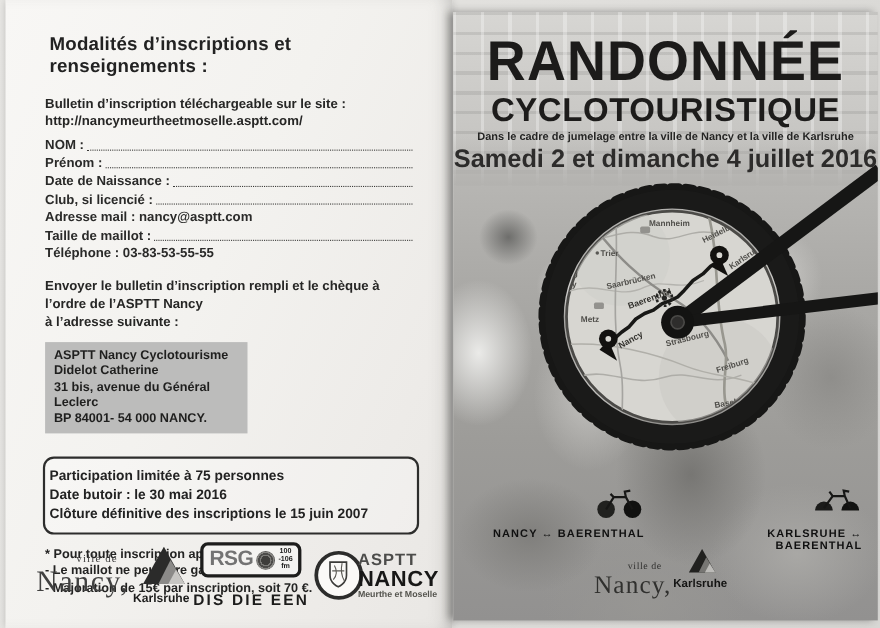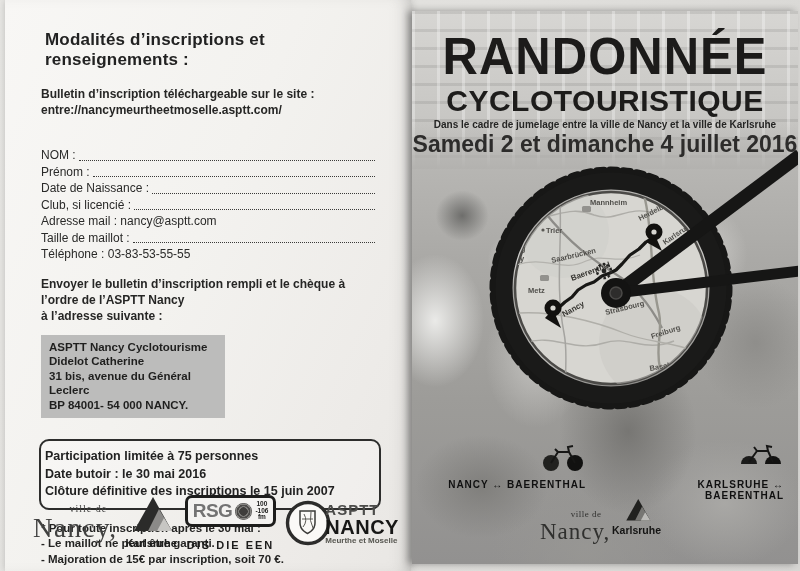--- a/index.html
+++ b/index.html
@@ -11,23 +11,23 @@
   }
   
   .page-left{
     position:absolute;left:5px;top:0;width:406px;height:571px;
     background:linear-gradient(115deg,#f8f7f5 0%,#f3f2ef 45%,#edebe8 80%,#e9e7e4 100%);
     box-shadow:0 0 7px rgba(60,60,60,.25), inset -14px 0 18px -12px rgba(120,120,118,.45);
     color:#262625;
   }
   .lp-content{position:absolute;left:36px;top:26px;width:336px;}
   .lp-title{font-size:17px;font-weight:700;letter-spacing:.2px;margin:4px 0 16px 4px;color:#222;}
-  .lp-bulletin{font-size:12px;font-weight:700;line-height:16px;margin-bottom:29px;}
+  .lp-bulletin{font-size:12px;font-weight:700;line-height:16px;margin-bottom:5px;}
   .form{margin-bottom:13px;}
-  .form-row{display:flex;align-items:flex-end;font-size:12px;font-weight:400;line-height:16.5px;color:#2a2a29;}
+  .form-row{display:flex;align-items:flex-end;font-size:12px;font-weight:700;line-height:16.5px;color:#2a2a29;}
   .form-row .dots{flex:1;border-bottom:1.7px dotted #3a3a38;margin:0 2px 3px 3px;}
   .send{font-size:12px;font-weight:700;line-height:16px;margin:0 0 11px 0;}
   .addr-box{background:#bcbcbb;width:168px;padding:5px 8px 6px 8px;font-size:11.5px;font-weight:700;line-height:14.5px;color:#1f1f1e;margin-bottom:21px;}
   .notice-box{
     border:2px solid #2d2d2c;border-radius:10px;width:330px;margin-left:-2px;
     text-align:left;font-size:12.5px;font-weight:700;line-height:17.5px;
     padding:7px 4px;color:#222;margin-bottom:11px;background:rgba(255,255,255,.25);
   }
   .footnotes{font-size:11.5px;font-weight:700;line-height:15.5px;color:#232322;}
   
@@ -37,21 +37,21 @@
   .nancy-big{display:block;font-size:27px;letter-spacing:1.5px;}
   .logo-karlsruhe{text-align:center;}
   .logo-karlsruhe .k-label{font-size:11px;font-weight:700;color:#1d1d1c;margin-top:-2px;}
   .rsg{text-align:center;}
   .rsg-box{display:inline-flex;align-items:center;gap:3px;border:3px solid #1d1d1c;border-radius:7px;padding:2px 5px;background:#f4f3f1;}
   .rsg-text{font-size:19px;font-weight:800;letter-spacing:-.5px;color:#737373;}
   .rsg-dial{width:17px;height:17px;border-radius:50%;
     background:radial-gradient(circle,#3e3d3b 0 34%,#7b7a77 35% 44%,#4c4b49 45% 56%,#858481 57% 66%,#575654 67% 100%);}
   .rsg-freq{display:flex;flex-direction:column;line-height:6.5px;}
   .rsg-freq i{font-style:normal;font-size:6.5px;font-weight:800;color:#1c1c1b;}
-  .rsg-tag{font-size:11px;font-weight:800;letter-spacing:2px;color:#1c1c1b;margin-top:12px;}
+  .rsg-tag{font-size:14px;font-weight:800;letter-spacing:2px;color:#1c1c1b;margin-top:12px;}
   .logo-asptt{display:flex;align-items:center;}
   .asptt-text{margin-left:-7px;line-height:1;}
   .asptt-top{font-size:15px;font-weight:600;color:#4c4c4a;letter-spacing:1px;}
   .asptt-name{font-size:20px;font-weight:800;color:#171716;letter-spacing:.5px;}
   .asptt-sub{font-size:8px;font-weight:600;color:#55554f;}
   
   .poster{
     position:absolute;left:412px;top:11px;width:386px;height:553px;overflow:hidden;
     background:linear-gradient(180deg,#c9c8c5 0%,#bdbcb9 20%,#aaa9a6 45%,#9d9c99 70%,#929190 100%);
     box-shadow:-4px 0 7px rgba(30,30,30,.4);
@@ -100,21 +100,21 @@
 </style>
 </head>
 <body>
 
 <div class="page-left">
   <div class="lp-content">
     <div class="lp-title">Modalités d’inscriptions et renseignements :</div>
 
     <div class="lp-bulletin">
       <div>Bulletin d’inscription téléchargeable sur le site :</div>
-      <div>entre://nancymeurtheetmoselle.asptt.com/</div>
+      <div>http://nancymeurtheetmoselle.asptt.com/</div>
     </div>
 
     <div class="form">
       <div class="form-row">
           <span>NOM :</span>
           <span class="dots"></span>
         </div>
       <div class="form-row">
           <span>Prénom :</span>
           <span class="dots"></span>

